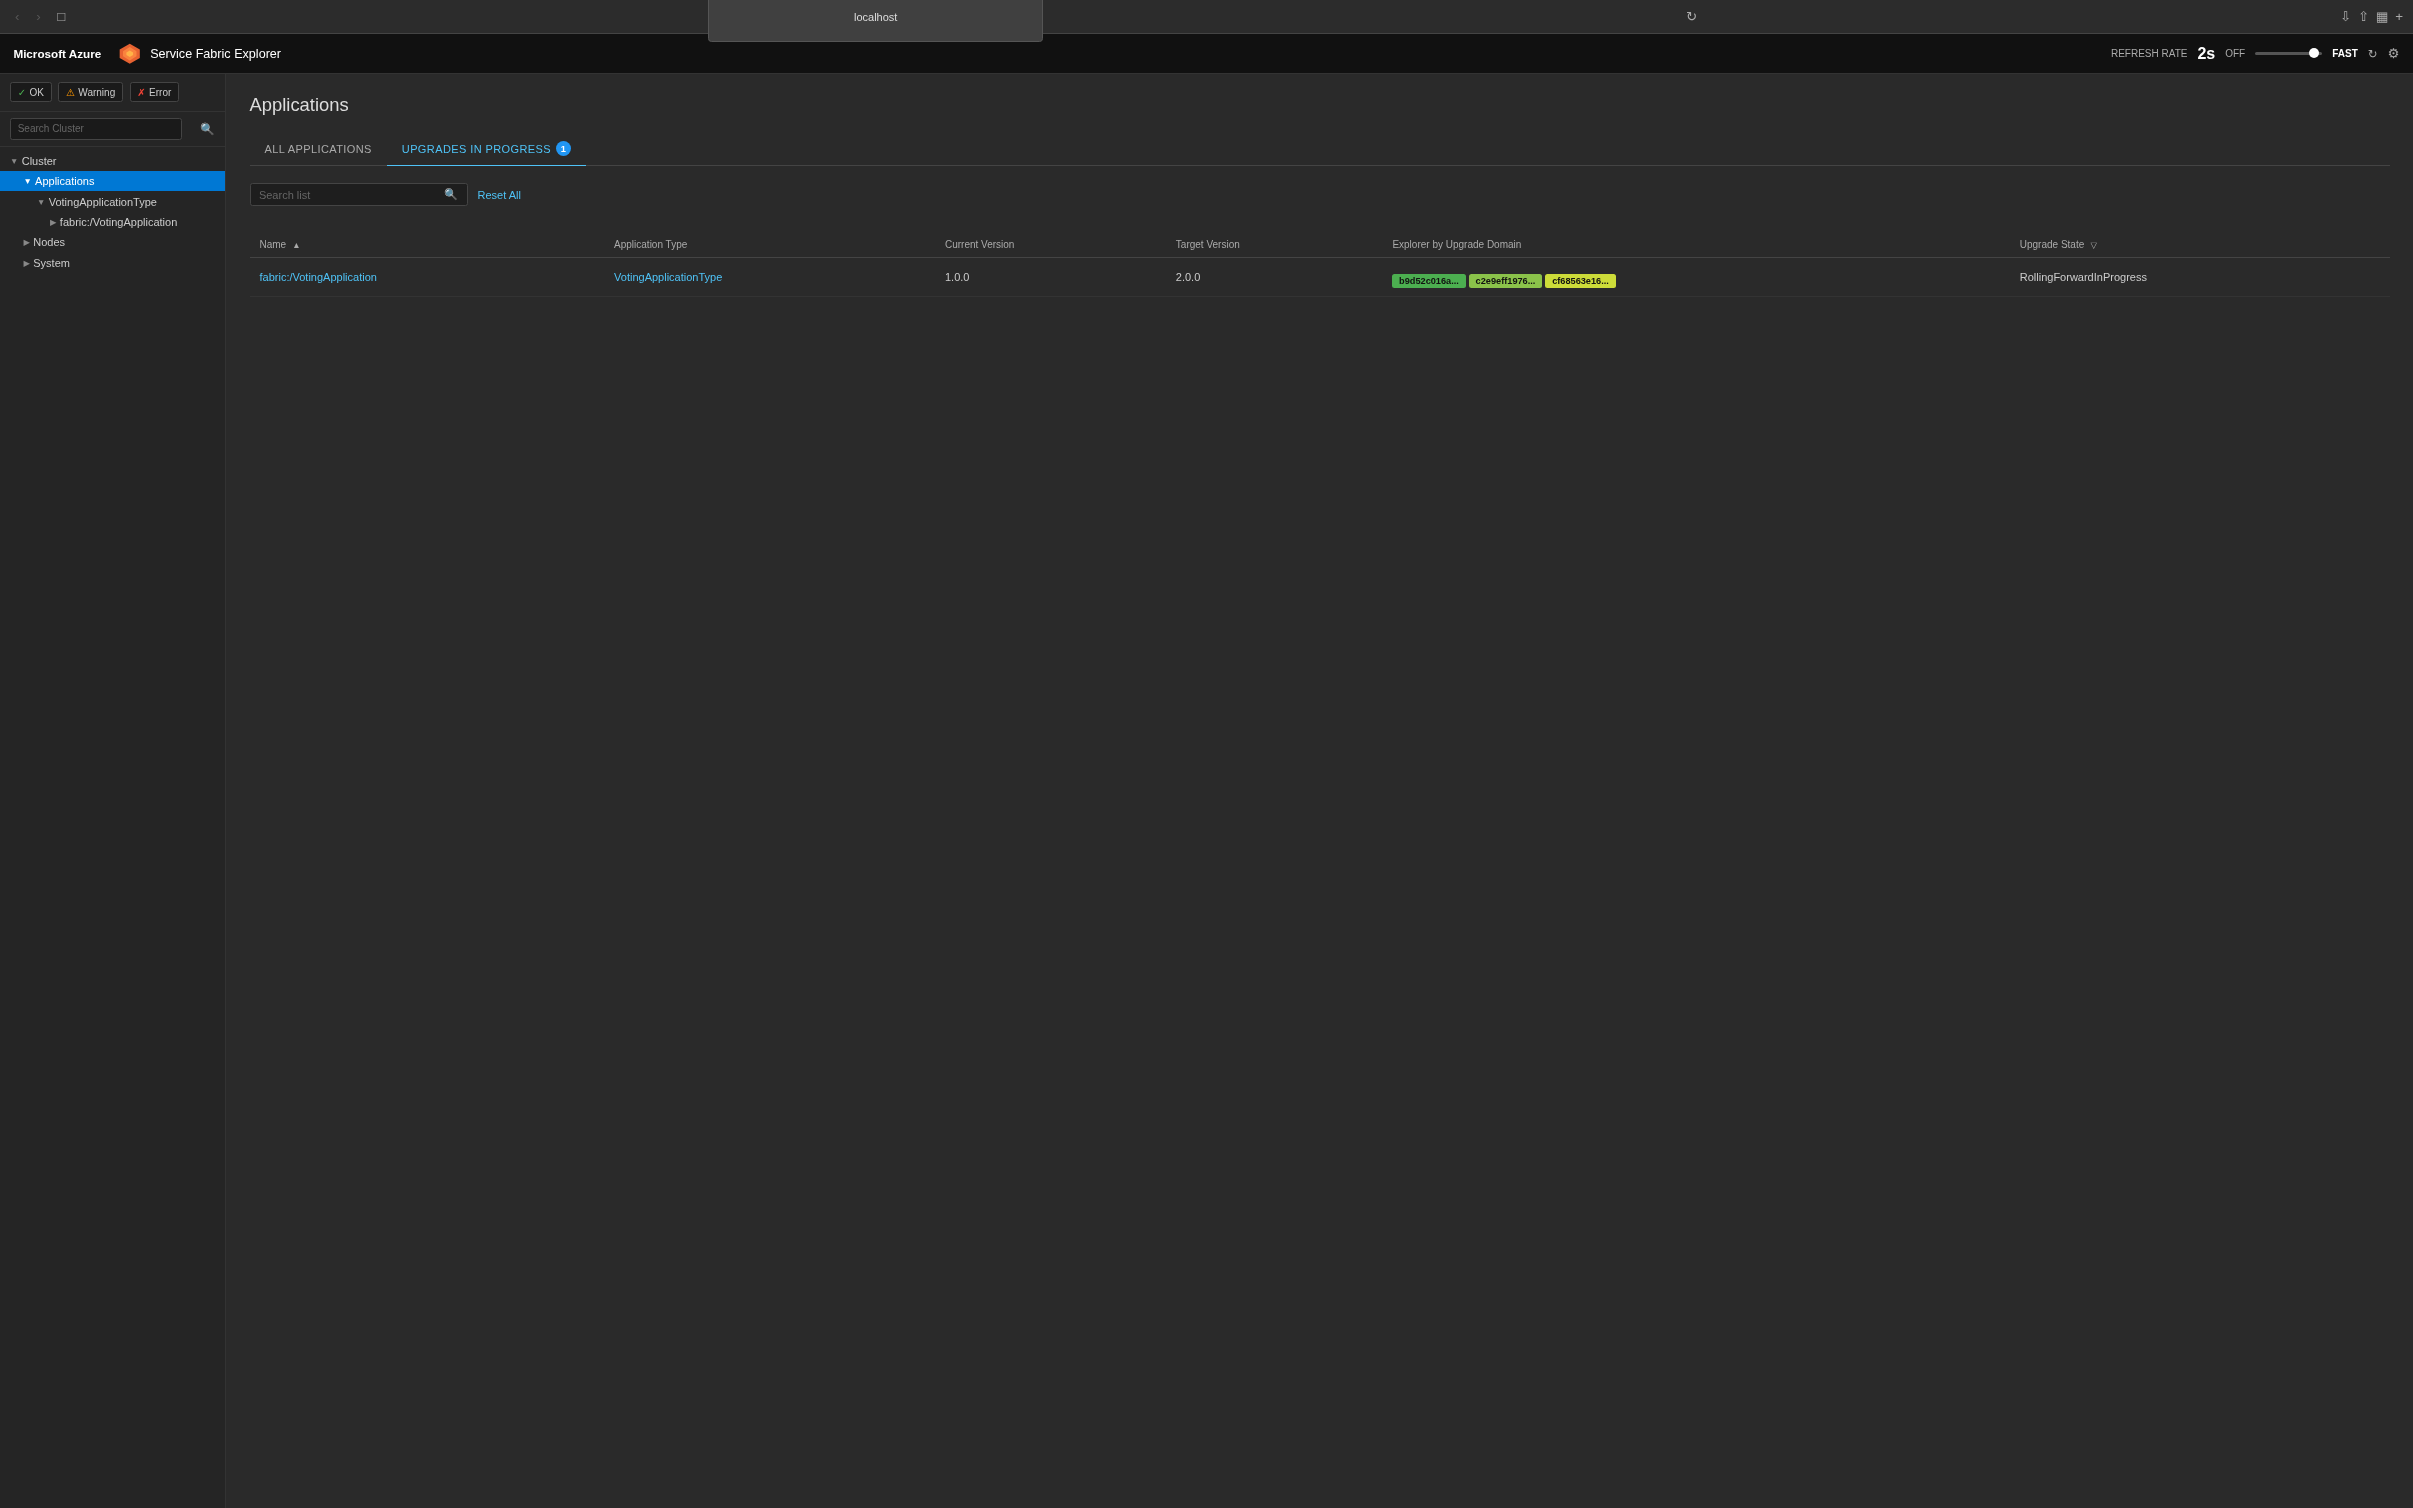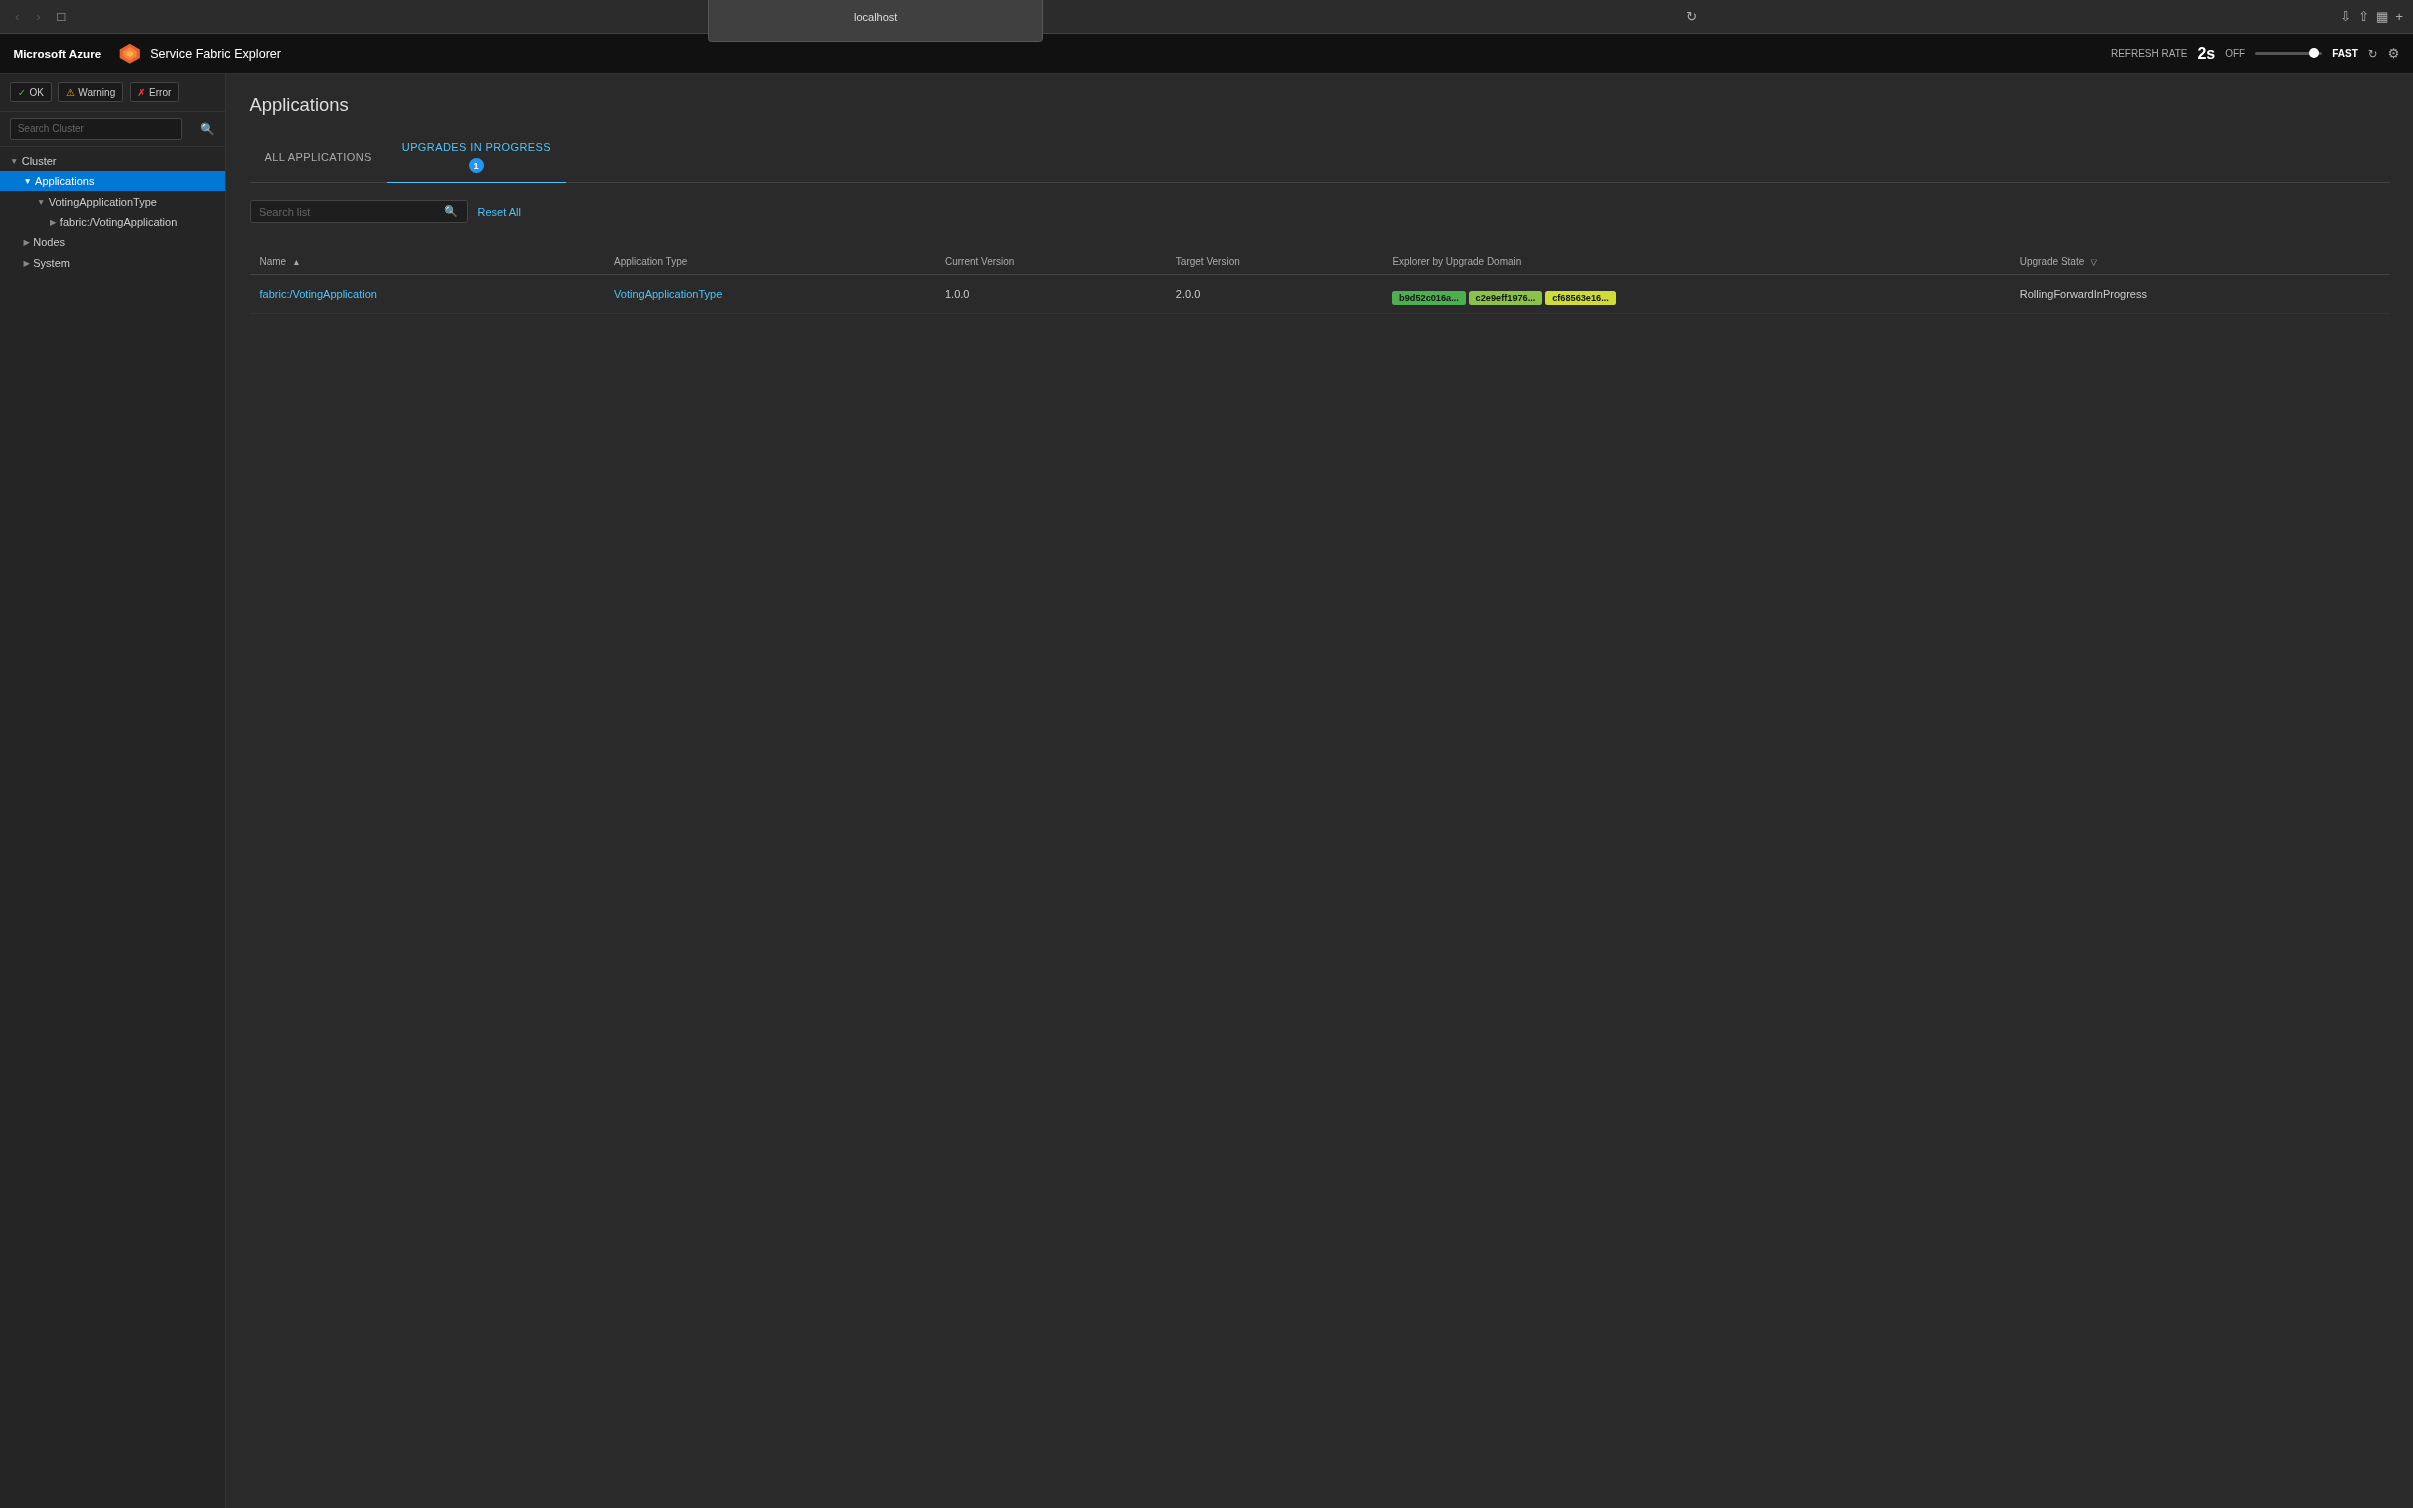--- a/index.html
+++ b/index.html
@@ -223,21 +223,20 @@
       letter-spacing: 0.4px;
       border-bottom: 1.7px solid transparent;
       margin-bottom: -0.8px;
       display: flex;
       align-items: center;
       gap: 5px;
     }
     .tab.active {
       color: #4fc3f7;
       border-bottom: 1.7px solid #4fc3f7;
-      flex-direction: column;
     }
     .tab-badge {
       background: #2196f3;
       color: #fff;
       border-radius: 50%;
       width: 15px;
       height: 15px;
       display: flex;
       align-items: center;
       justify-content: center;

